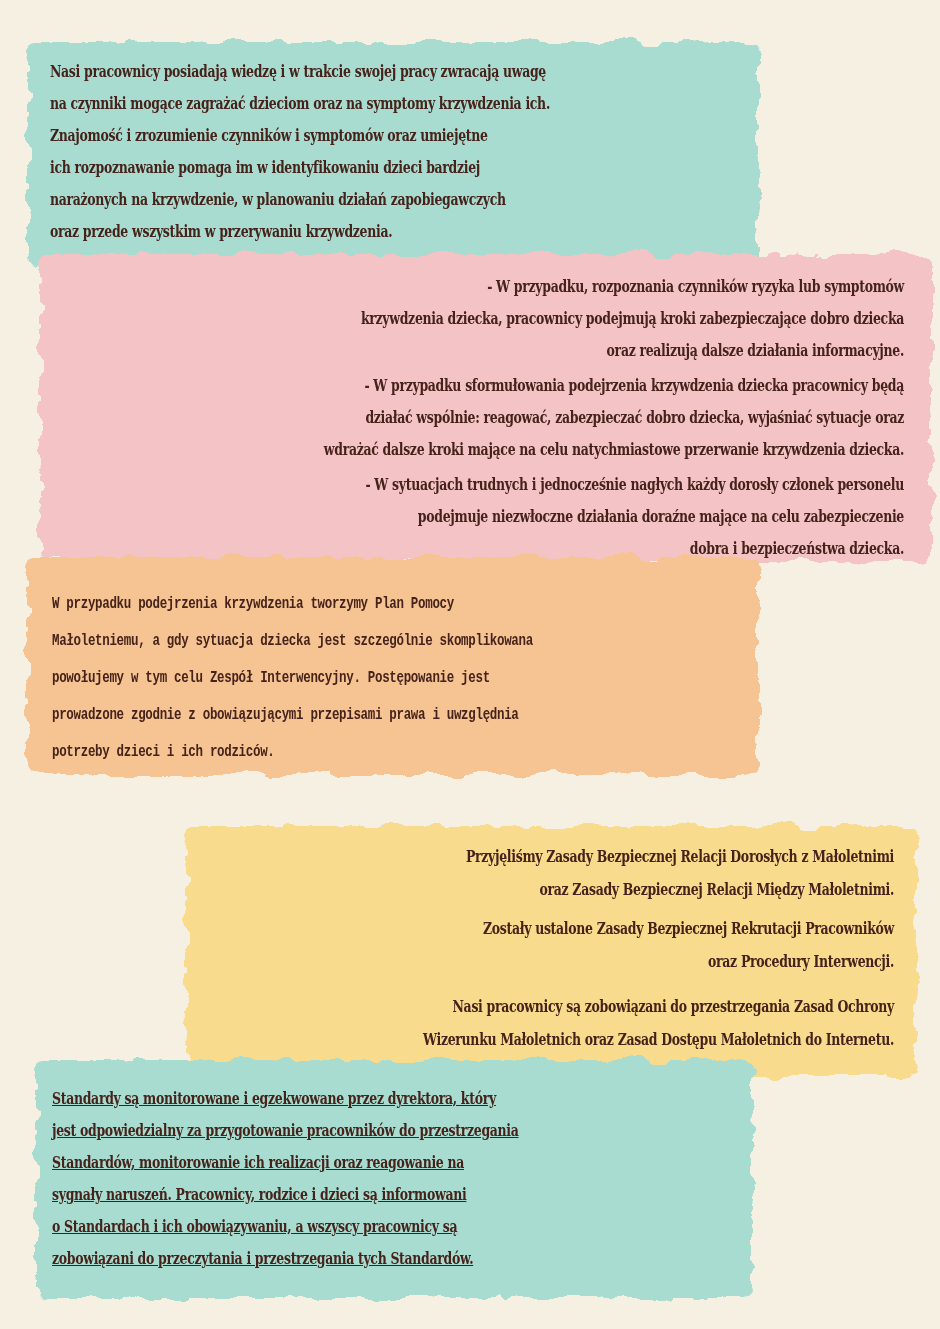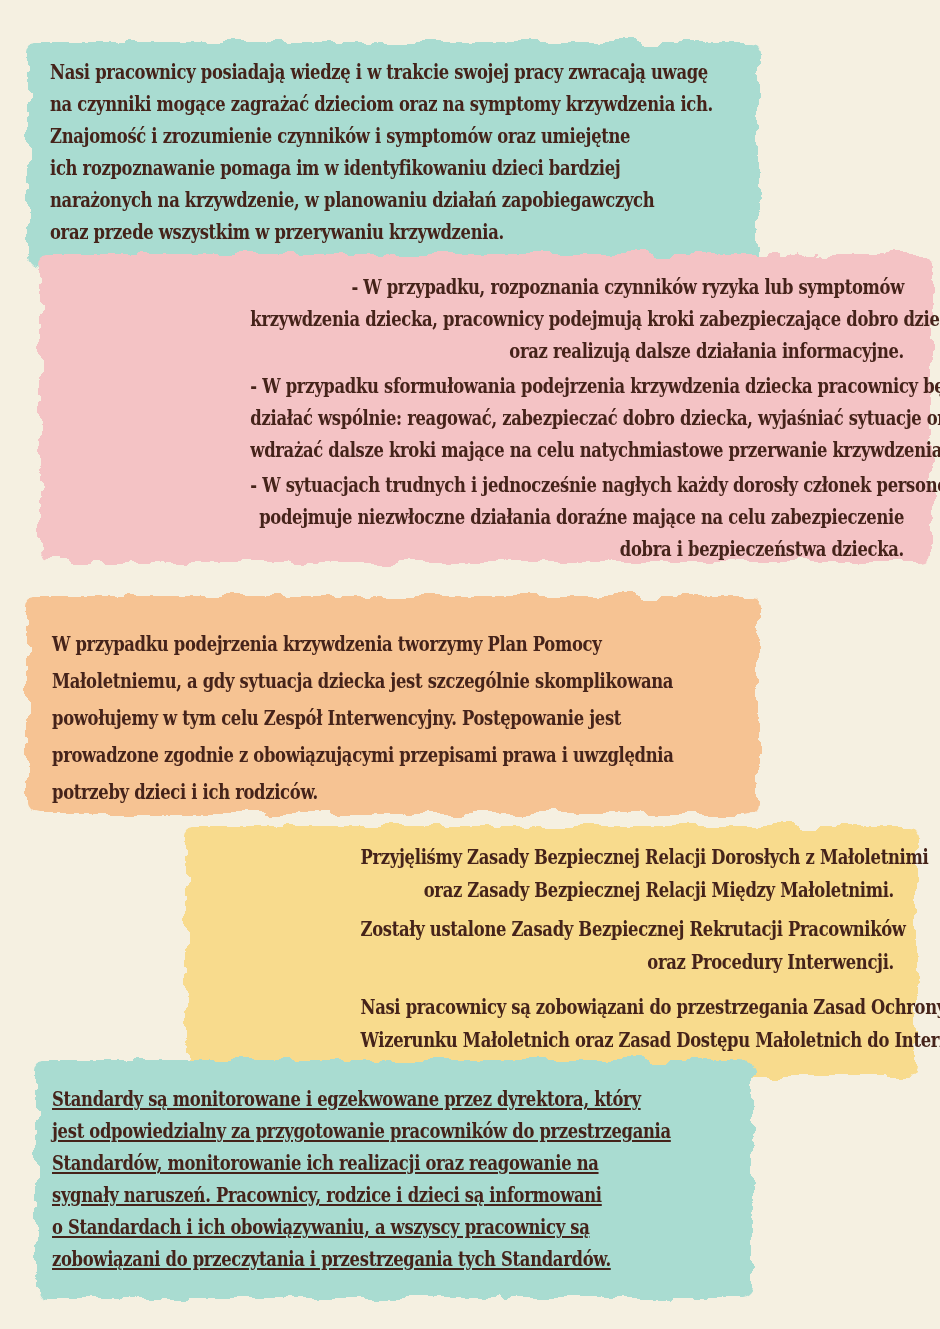--- a/index.html
+++ b/index.html
@@ -1,38 +1,38 @@
 <!DOCTYPE html>
 <html style="--background: #f5f0e1; --teal: #a9dcd1; --pink: #f4c3c5; --orange: #f6c393; --yellow: #f8db8d; --text: #45231a;"><head>
 <meta charset="utf-8">
 <style>
   html,body{margin:0;padding:0;background:#f5f0e1;}
   .poster{position:relative;width:940px;height:1329px;background:var(--background,#f5f0e1);overflow:hidden;
           font-family:"DejaVu Serif","Liberation Serif",serif;color:var(--text,#45231a);}
   .block{position:absolute;}
   .block .bg{position:absolute;inset:0;border-radius:10px;filter:url(#roughedge);}
-  .block .content{position:relative;font-weight:700;font-size:21px;letter-spacing:-0.4px;}
+  .block .content{position:relative;font-weight:700;font-size:16px;letter-spacing:-0.4px;}
   .line{white-space:nowrap;line-height:32px;transform:scaleX(0.78);}
   .align-left .line{transform-origin:0 50%;text-align:left;}
   .align-right .line{transform-origin:100% 50%;text-align:right;}
   .paragraph{margin:0;}
 
   
   .b1{left:28px;top:42px;width:730px;height:226px;z-index:1;}
   .b1 .bg{background:var(--teal,#a9dcd1);}
   .b1 .content{padding:14px 18px 0 22px;}
 
   
   .b2{left:40px;top:254px;width:892px;height:308px;z-index:2;}
   .b2 .bg{background:var(--pink,#f4c3c5);}
   .b2 .content{padding:17px 28px 0 26px;}
   .b2 .paragraph + .paragraph{margin-top:3px;}
 
   
-  .b3{left:27px;top:596px;width:731px;height:218px;z-index:3;}
+  .b3{left:27px;top:557px;width:731px;height:218px;z-index:3;font-family:Liberation Mono, monospace;}
   .b3 .bg{background:var(--orange,#f6c393);}
   .b3 .content{padding:29px 18px 0 25px;}
   .b3 .line{line-height:37px;}
 
   
   .b4{left:186px;top:826px;width:730px;height:250px;z-index:1;}
   .b4 .bg{background:var(--yellow,#f8db8d);}
   .b4 .content{padding:14px 22px 0 24px;}
   .b4 .line{line-height:33px;}
   .b4 .paragraph + .paragraph{margin-top:6px;}

